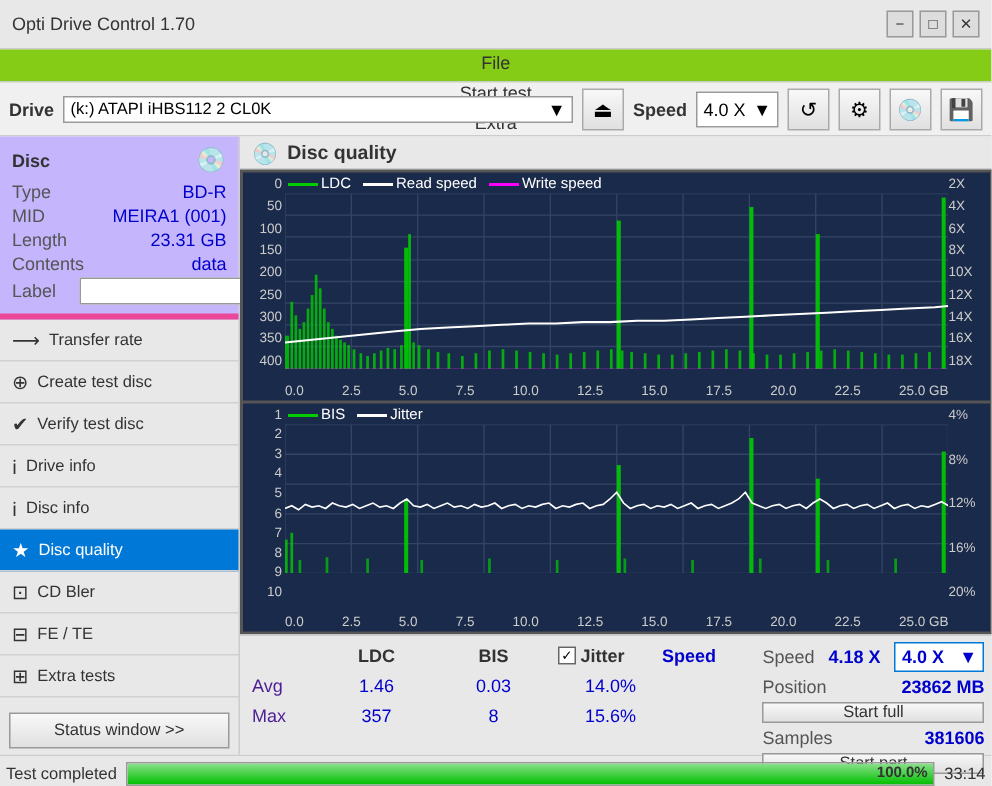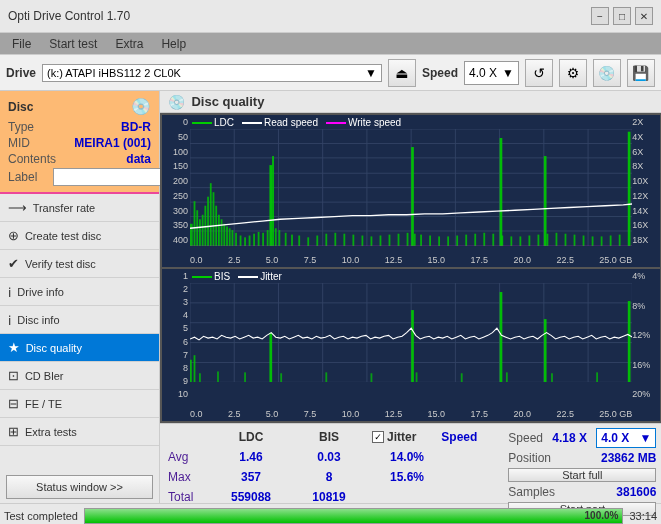--- a/index.html
+++ b/index.html
@@ -18,27 +18,28 @@
     .titlebar-title { font-size: 12px; color: #333; }
     .titlebar-controls { display: flex; gap: 4px; }
     .titlebar-btn {
       width: 18px; height: 18px; border: 1px solid #999; background: #ddd;
       display: flex; align-items: center; justify-content: center; cursor: pointer;
       font-size: 10px; color: #333;
     }
 
     
     .menubar {
-      background: #a3a3a3;
+      background: #84cc16;
       height: 22px;
       display: flex;
       align-items: center;
       padding: 0 4px;
       border-bottom: 1px solid #ccc;
       gap: 2px;
+      flex-direction: column;
     }
     .menu-item {
       padding: 2px 8px;
       cursor: pointer;
       color: #333;
     }
 
     
     .drivebar {
       background: #f0f0f0;
@@ -79,33 +80,33 @@
     .sidebar {
       width: 160px;
       background: #e8e8e8;
       border-right: 1px solid #ccc;
       display: flex;
       flex-direction: column;
     }
 
     
     .disc-info-panel {
-      background: #fdba74;
-      border-bottom: 2px solid #ec4899;
+      background: #c4b5fd;
+      border-bottom: 4px solid #ec4899;
       padding: 6px 8px;
     }
     .disc-header {
       display: flex; align-items: center; justify-content: space-between;
       margin-bottom: 4px;
     }
     .disc-label { font-weight: bold; color: #333; font-size: 12px; }
     .disc-icon { color: #666; font-size: 16px; }
     .disc-row { display: flex; justify-content: space-between; margin-bottom: 2px; }
     .disc-field { color: #555; }
-    .disc-value { color: #0000cc; font-weight: bold; }
+    .disc-value { color: #0000cc; font-weight: normal; }
     .label-row { display: flex; align-items: center; gap: 16px; margin-top: 2px; }
     .label-input {
       flex: 1; height: 18px; border: 1px solid #999; background: white; padding: 0 2px;
     }
     .label-btn {
       width: 18px; height: 18px; border: 1px solid #999; background: #ddd;
       display: flex; align-items: center; justify-content: center; cursor: pointer;
       font-size: 10px;
     }
 
@@ -258,21 +259,21 @@
       border-top: 1px solid #ccc;
     }
     .stats-table {
       flex: 1;
       padding: 4px 8px;
     }
     .stats-row { display: flex; gap: 8px; margin-bottom: 2px; height: 18px; align-items: center; }
     .stats-header { color: #333; font-weight: bold; text-align: center; }
     .stats-cell { width: 70px; text-align: center; }
     .stats-cell-label { width: 40px; color: #4c1d95; }
-    .stats-val { color: #0000cc; font-weight: bold; }
+    .stats-val { color: #0000cc; font-weight: normal; }
     .jitter-check { display: flex; align-items: center; gap: 3px; }
     .check-box { width: 12px; height: 12px; border: 1px solid #666; background: white; display: flex; align-items: center; justify-content: center; font-size: 9px; }
 
     .stats-right {
       width: 160px;
       padding: 4px 6px;
       display: flex;
       flex-direction: column;
       gap: 3px;
     }
@@ -376,20 +377,24 @@
         <span class="disc-label">Disc</span>
         <span class="disc-icon">💿</span>
       </div>
       <div class="disc-row">
         <span class="disc-field">Type</span>
         <span class="disc-value">BD-R</span>
       </div>
       <div class="disc-row">
         <span class="disc-field">MID</span>
         <span class="disc-value">MEIRA1 (001)</span>
+      </div>
+      <div class="disc-row">
+        <span class="disc-field">Length</span>
+        <span class="disc-value">23.31 GB</span>
       </div>
       <div class="disc-row">
         <span class="disc-field">Contents</span>
         <span class="disc-value">data</span>
       </div>
       <div class="label-row">
         <span class="disc-field">Label</span>
         <input class="label-input" type="text" value="" style="">
         <div class="label-btn">⋯</div>
       </div>
@@ -729,25 +734,20 @@
           <span class="stats-cell stats-val">14.0%</span>
         </div>
 
         <div class="stats-row">
           <span class="stats-cell-label">Max</span>
           <span class="stats-cell stats-val">357</span>
           <span class="stats-cell stats-val">8</span>
           <span class="stats-cell stats-val">15.6%</span>
         </div>
 
-        <div class="stats-row">
-          <span class="stats-cell-label">Total</span>
-          <span class="stats-cell stats-val">559088</span>
-          <span class="stats-cell stats-val">10819</span>
-        </div>
       </div>
 
       <div class="stats-right">
         <div class="stats-right-row">
           <span class="stats-right-label">Speed</span>
           <span class="stats-right-val">4.18 X</span>
           <div class="speed-select-2">
             <span>4.0 X</span>
             <span>▼</span>
           </div>

